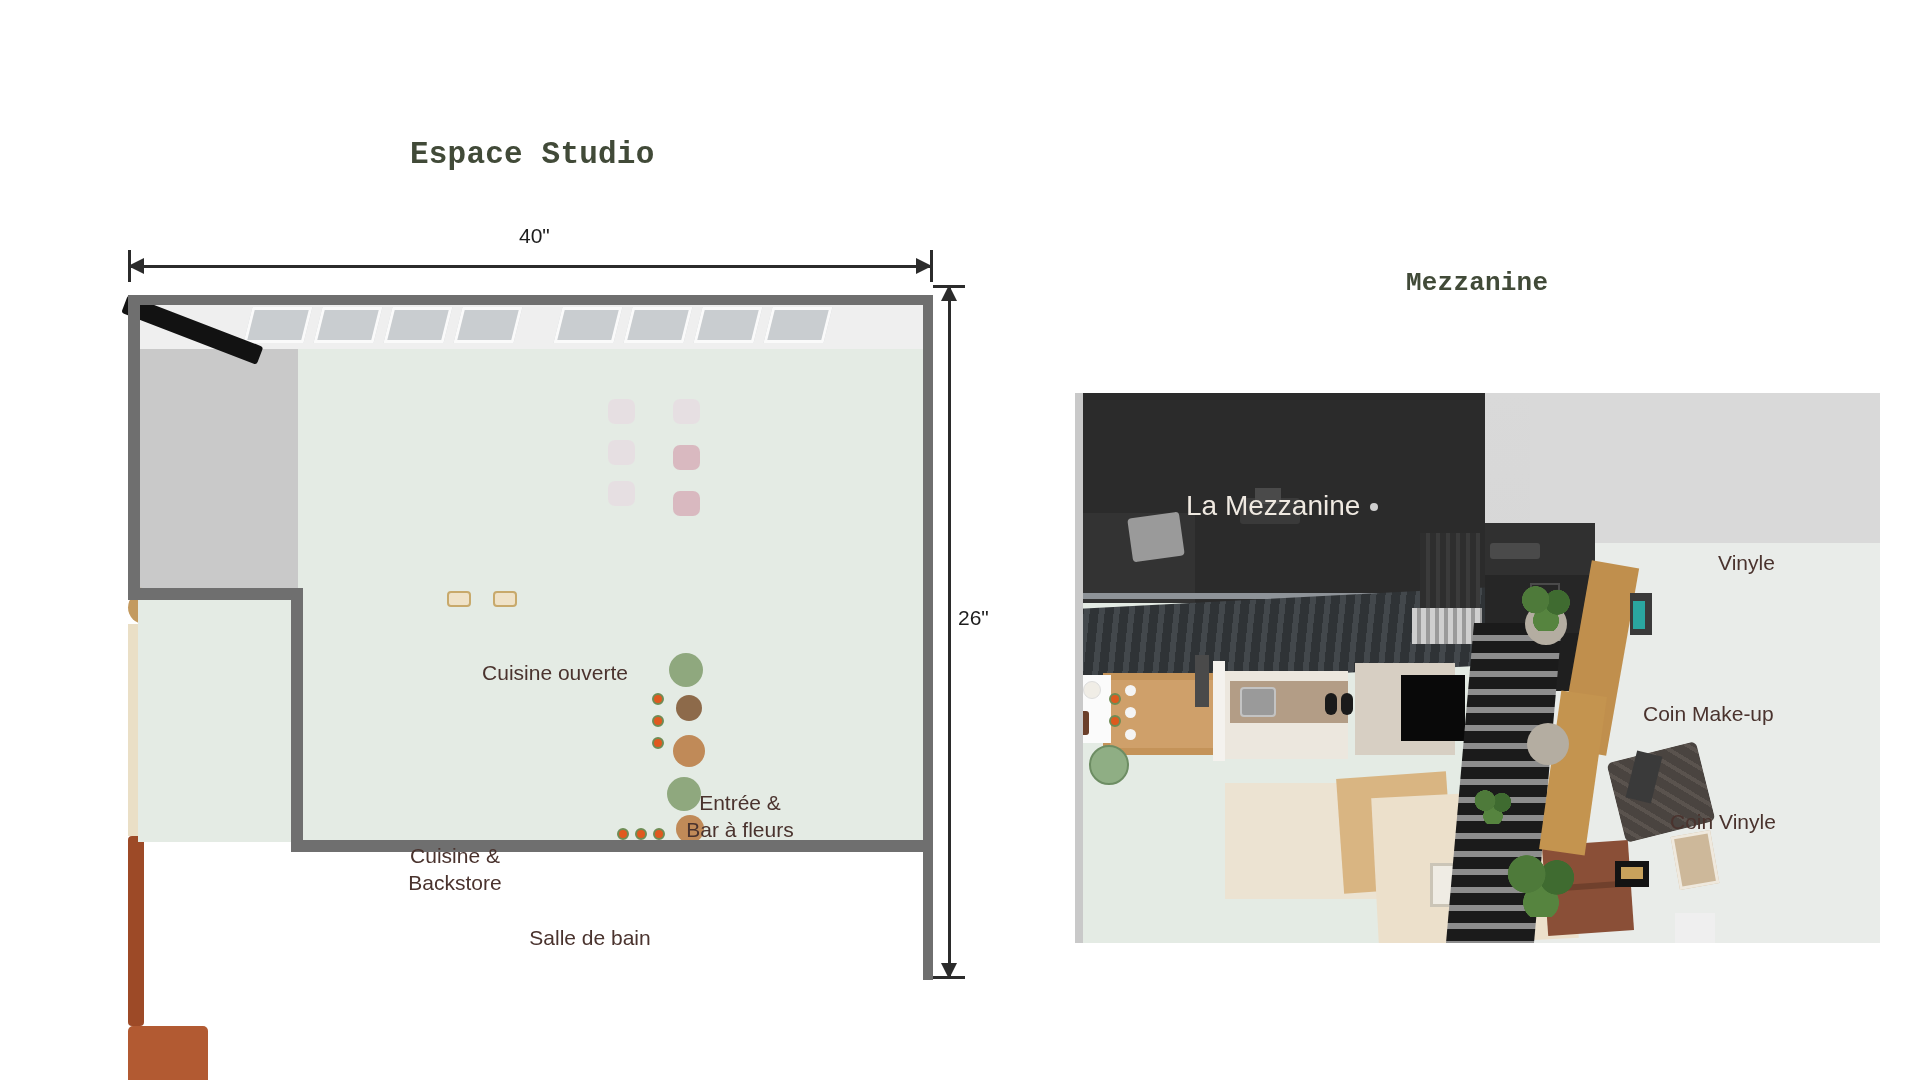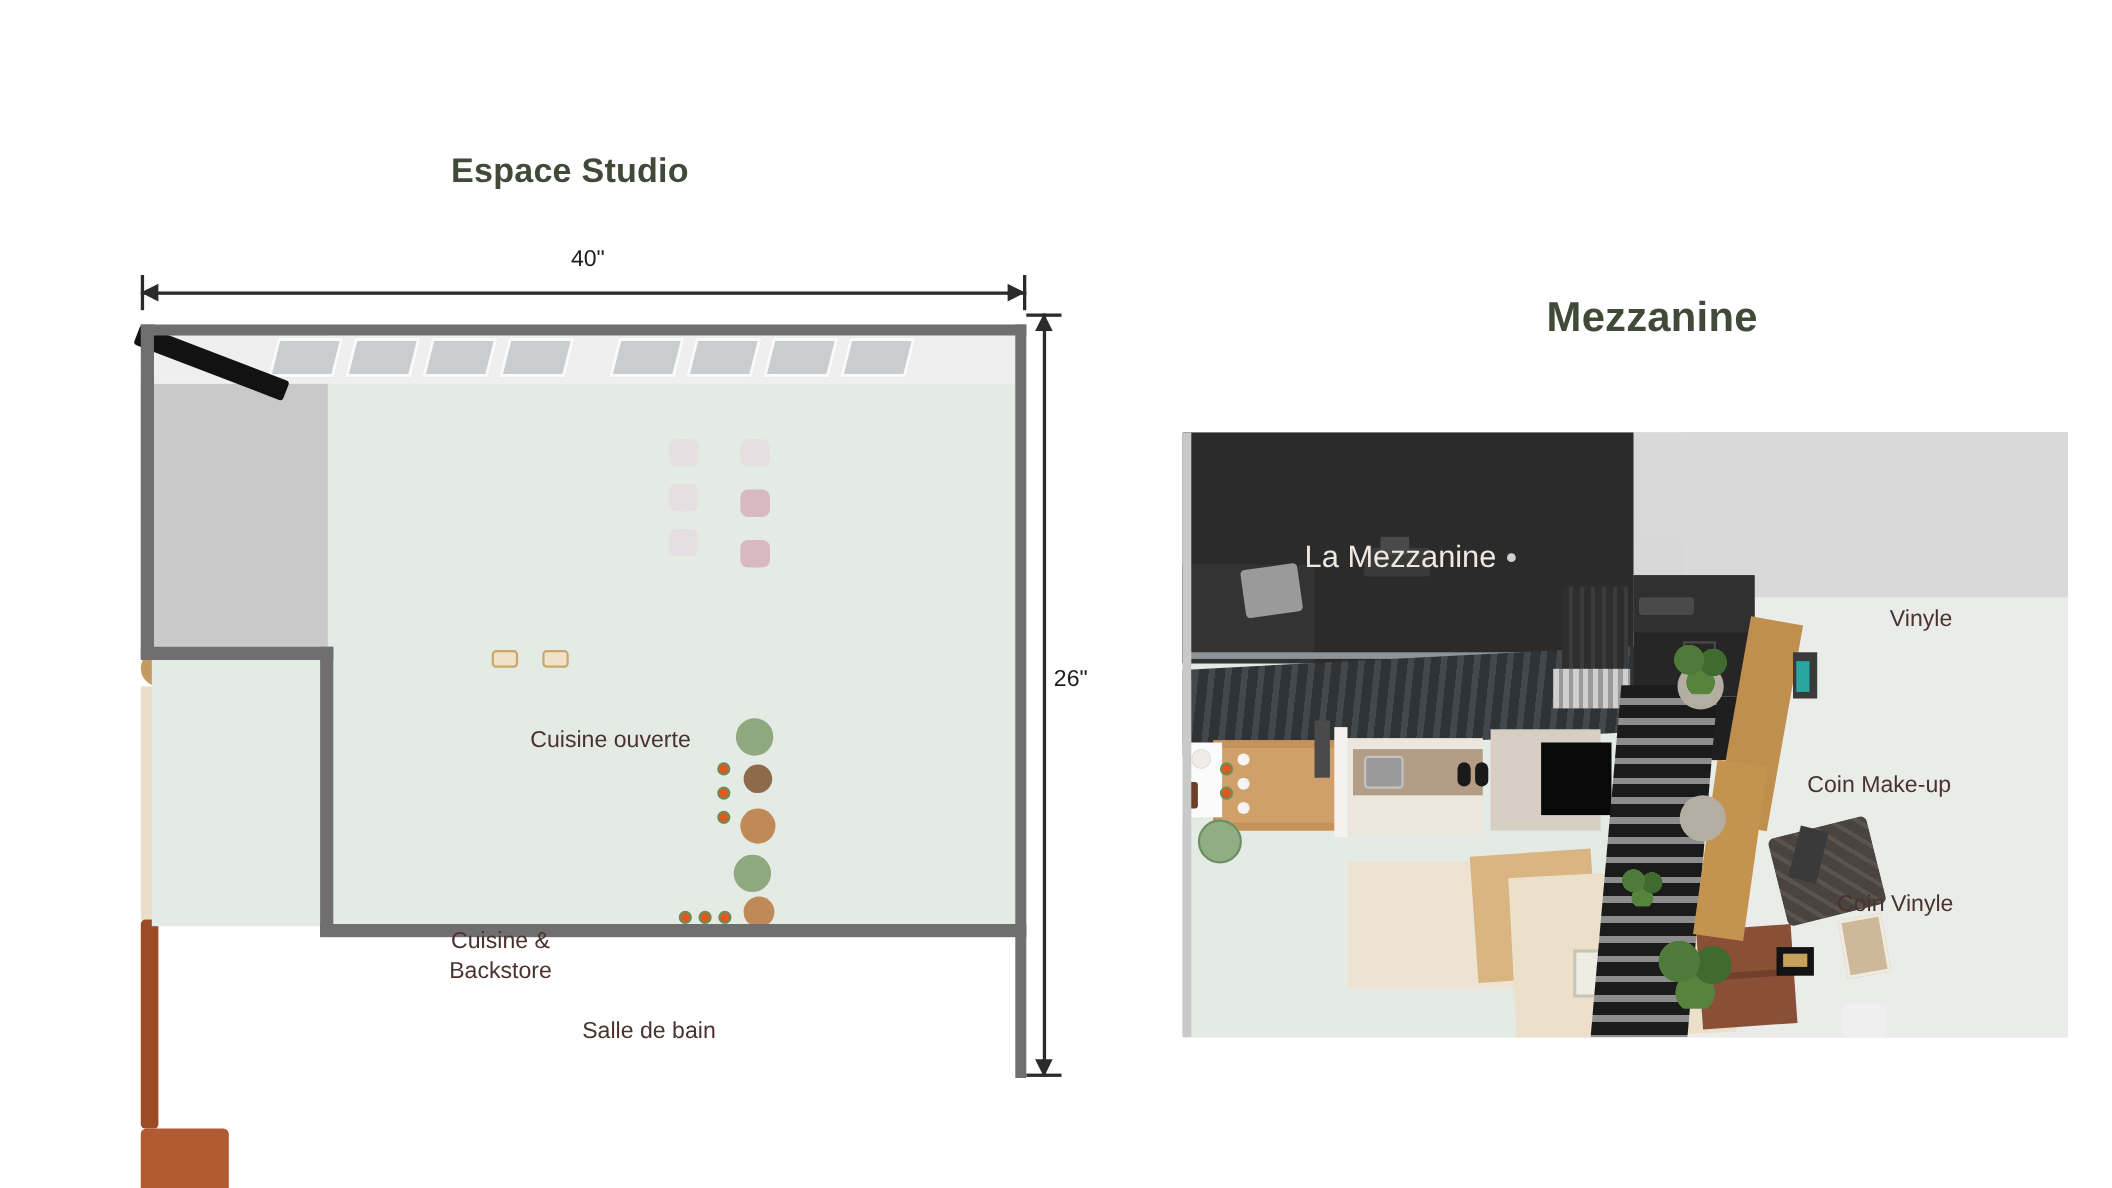--- a/index.html
+++ b/index.html
@@ -11,23 +11,24 @@
     overflow: hidden;
   }
   #stage { position: relative; width: 1920px; height: 1080px; }
 
   .ttl {
     position: absolute;
     color: #414a38;
     font-weight: bold;
     letter-spacing: .2px;
     white-space: nowrap;
+    font-family: Liberation Mono, monospace;
   }
   #studio-title { left: 410px; top: 137px; font-size: 31px; }
-  #mezz-title   { left: 1406px; top: 268px; font-size: 38px; }
+  #mezz-title   { left: 1406px; top: 268px; font-size: 26px; }
 
   .dimtxt {
     position: absolute; color: #1d1d1d; font-size: 21px; white-space: nowrap;
   }
   #dim-w-label { left: 519px; top: 224px; }
   #dim-h-label { left: 958px; top: 606px; }
 
   .arrow-line { position: absolute; background: #2b2b2b; }
   #dim-w-line { left: 128px; top: 265px; width: 805px; height: 3px; }
   #dim-h-line { left: 948px; top: 285px; width: 3px; height: 694px; }
@@ -263,20 +264,22 @@
     <div class="wall" id="st-wall-left-up"></div>
     <div class="wall" id="st-wall-mid-h"></div>
     <div class="wall" id="st-wall-left-lo"></div>
     <div class="wall" id="st-wall-bot"></div>
   </div>
 
   <div class="rlabel" id="lbl-cuisine-ouverte">Cuisine ouverte</div>
   <div class="rlabel" id="lbl-cuisine-backstore">Cuisine &amp;
 Backstore</div>
   <div class="rlabel" id="lbl-salle-bain">Salle de bain</div>
+  <div class="rlabel" id="lbl-entree">Entrée &amp;
+Bar à fleurs</div>
 
   <div class="ttl" id="mezz-title">Mezzanine</div>
 
   <div id="mezz-plan">
     <div id="mezz-wall-bg"></div>
     <div id="mezz-floor"></div>
     <div id="mz-right-wall"></div>
     <div id="mz-right-floor"></div>
 
     <div id="mezz-dark-block"></div>

